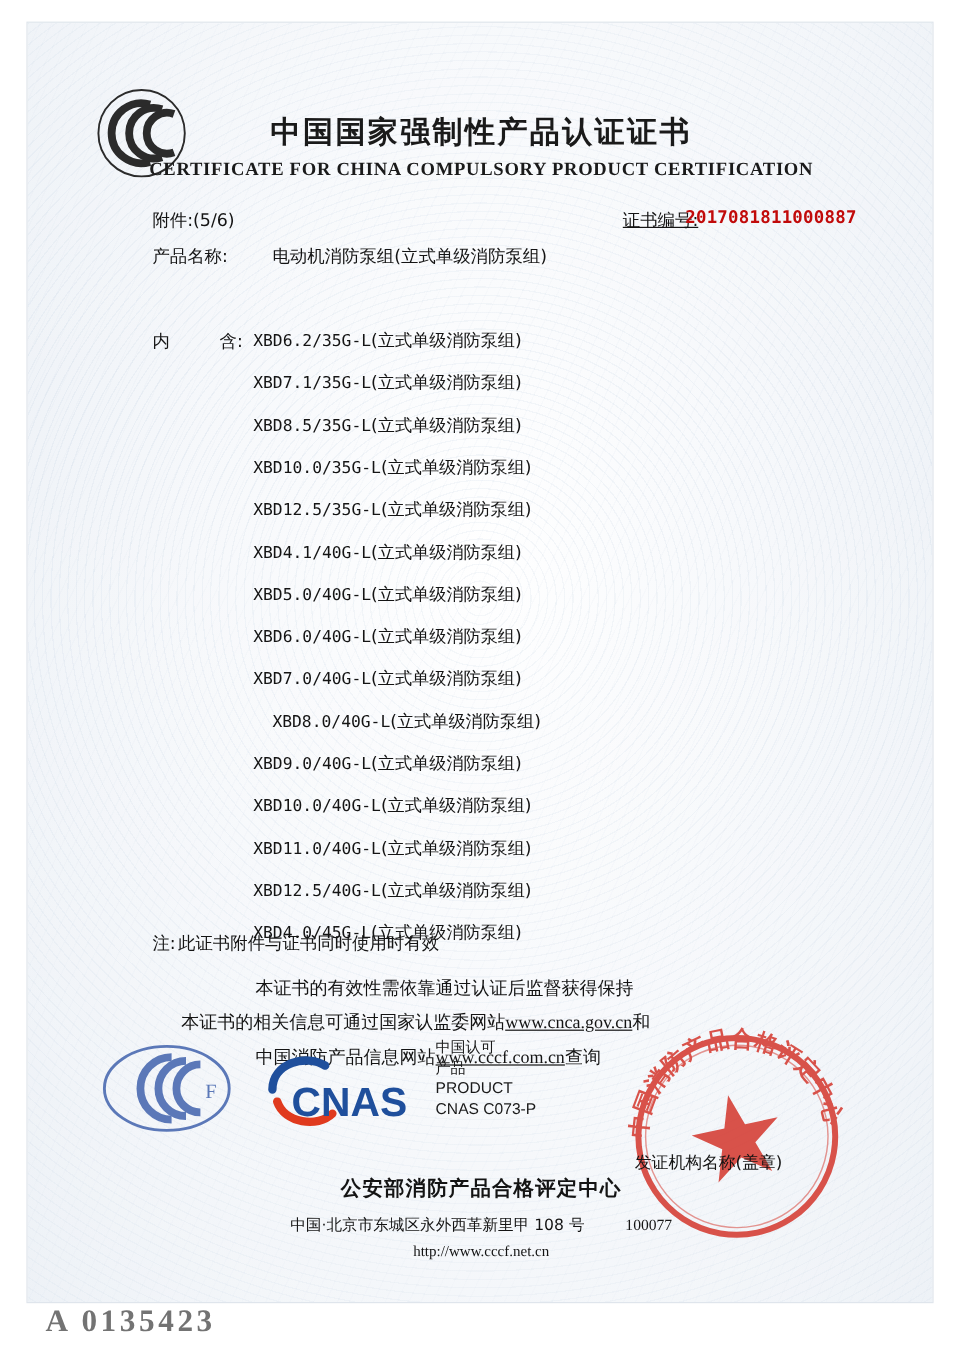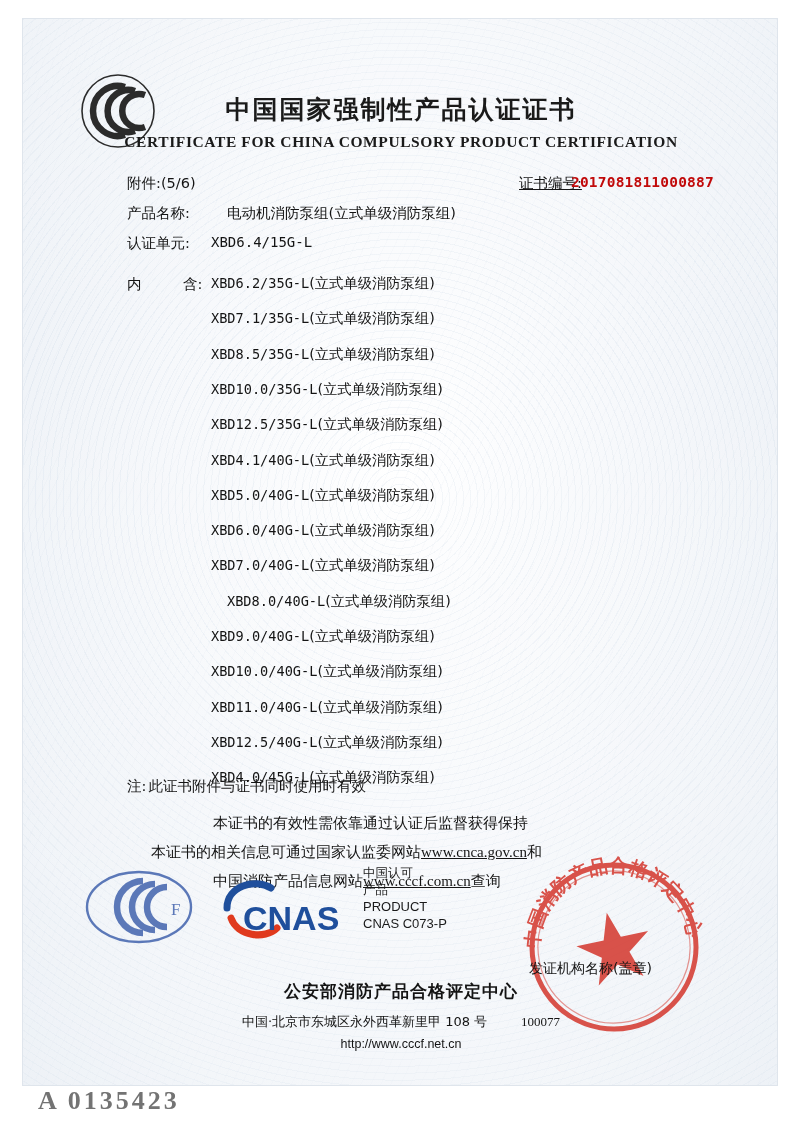--- a/index.html
+++ b/index.html
@@ -278,21 +278,21 @@
   }
   #footer-addr {
     margin-top: 10px;
     font-family: "DejaVu Sans", sans-serif;
     font-size: 13px;
     color: #141414;
   }
   #footer-addr .zip { margin-left: 34px; font-family: "Liberation Serif", serif; }
   #footer-url {
     margin-top: 6px;
-    font-family: Liberation Sans, sans-serif;
+    font-family: Liberation Serif, serif;
     font-size: 12.5px;
     color: #141414;
   }
 
   
   #serial {
     position: absolute;
     left: 38px;
     top: 1086px;
     font-family: "Liberation Serif", serif;
@@ -328,24 +328,20 @@
       <span class="label-left">附件:(5/6)</span>
       <span id="cert-no-label">证书编号:</span>
       <span id="cert-no-value">2017081811000887</span>
     </div>
 
     <div class="row">
       <span class="label-left">产品名称:</span>
       <span class="value-left-zh">电动机消防泵组(立式单级消防泵组)</span>
     </div>
 
-    <div class="row">
-      <span class="label-left">认证单元:</span>
-      <span class="value-left">XBD6.4/15G-L</span>
-    </div>
 
     <div id="included-block">
       <span id="included-label-1">内</span>
       <span id="included-label-2">含:</span>
       <div id="model-lines">
           <div class="model-line" style="top: 0px;"><span class="model-code">XBD6.2/35G-L</span><span>(立式单级消防泵组)</span></div>
           <div class="model-line" style="top: 35.3px;"><span class="model-code">XBD7.1/35G-L</span><span>(立式单级消防泵组)</span></div>
           <div class="model-line" style="top: 70.6px;"><span class="model-code">XBD8.5/35G-L</span><span>(立式单级消防泵组)</span></div>
           <div class="model-line" style="top: 105.9px;"><span class="model-code">XBD10.0/35G-L</span><span>(立式单级消防泵组)</span></div>
           <div class="model-line" style="top: 141.2px;"><span class="model-code">XBD12.5/35G-L</span><span>(立式单级消防泵组)</span></div>

